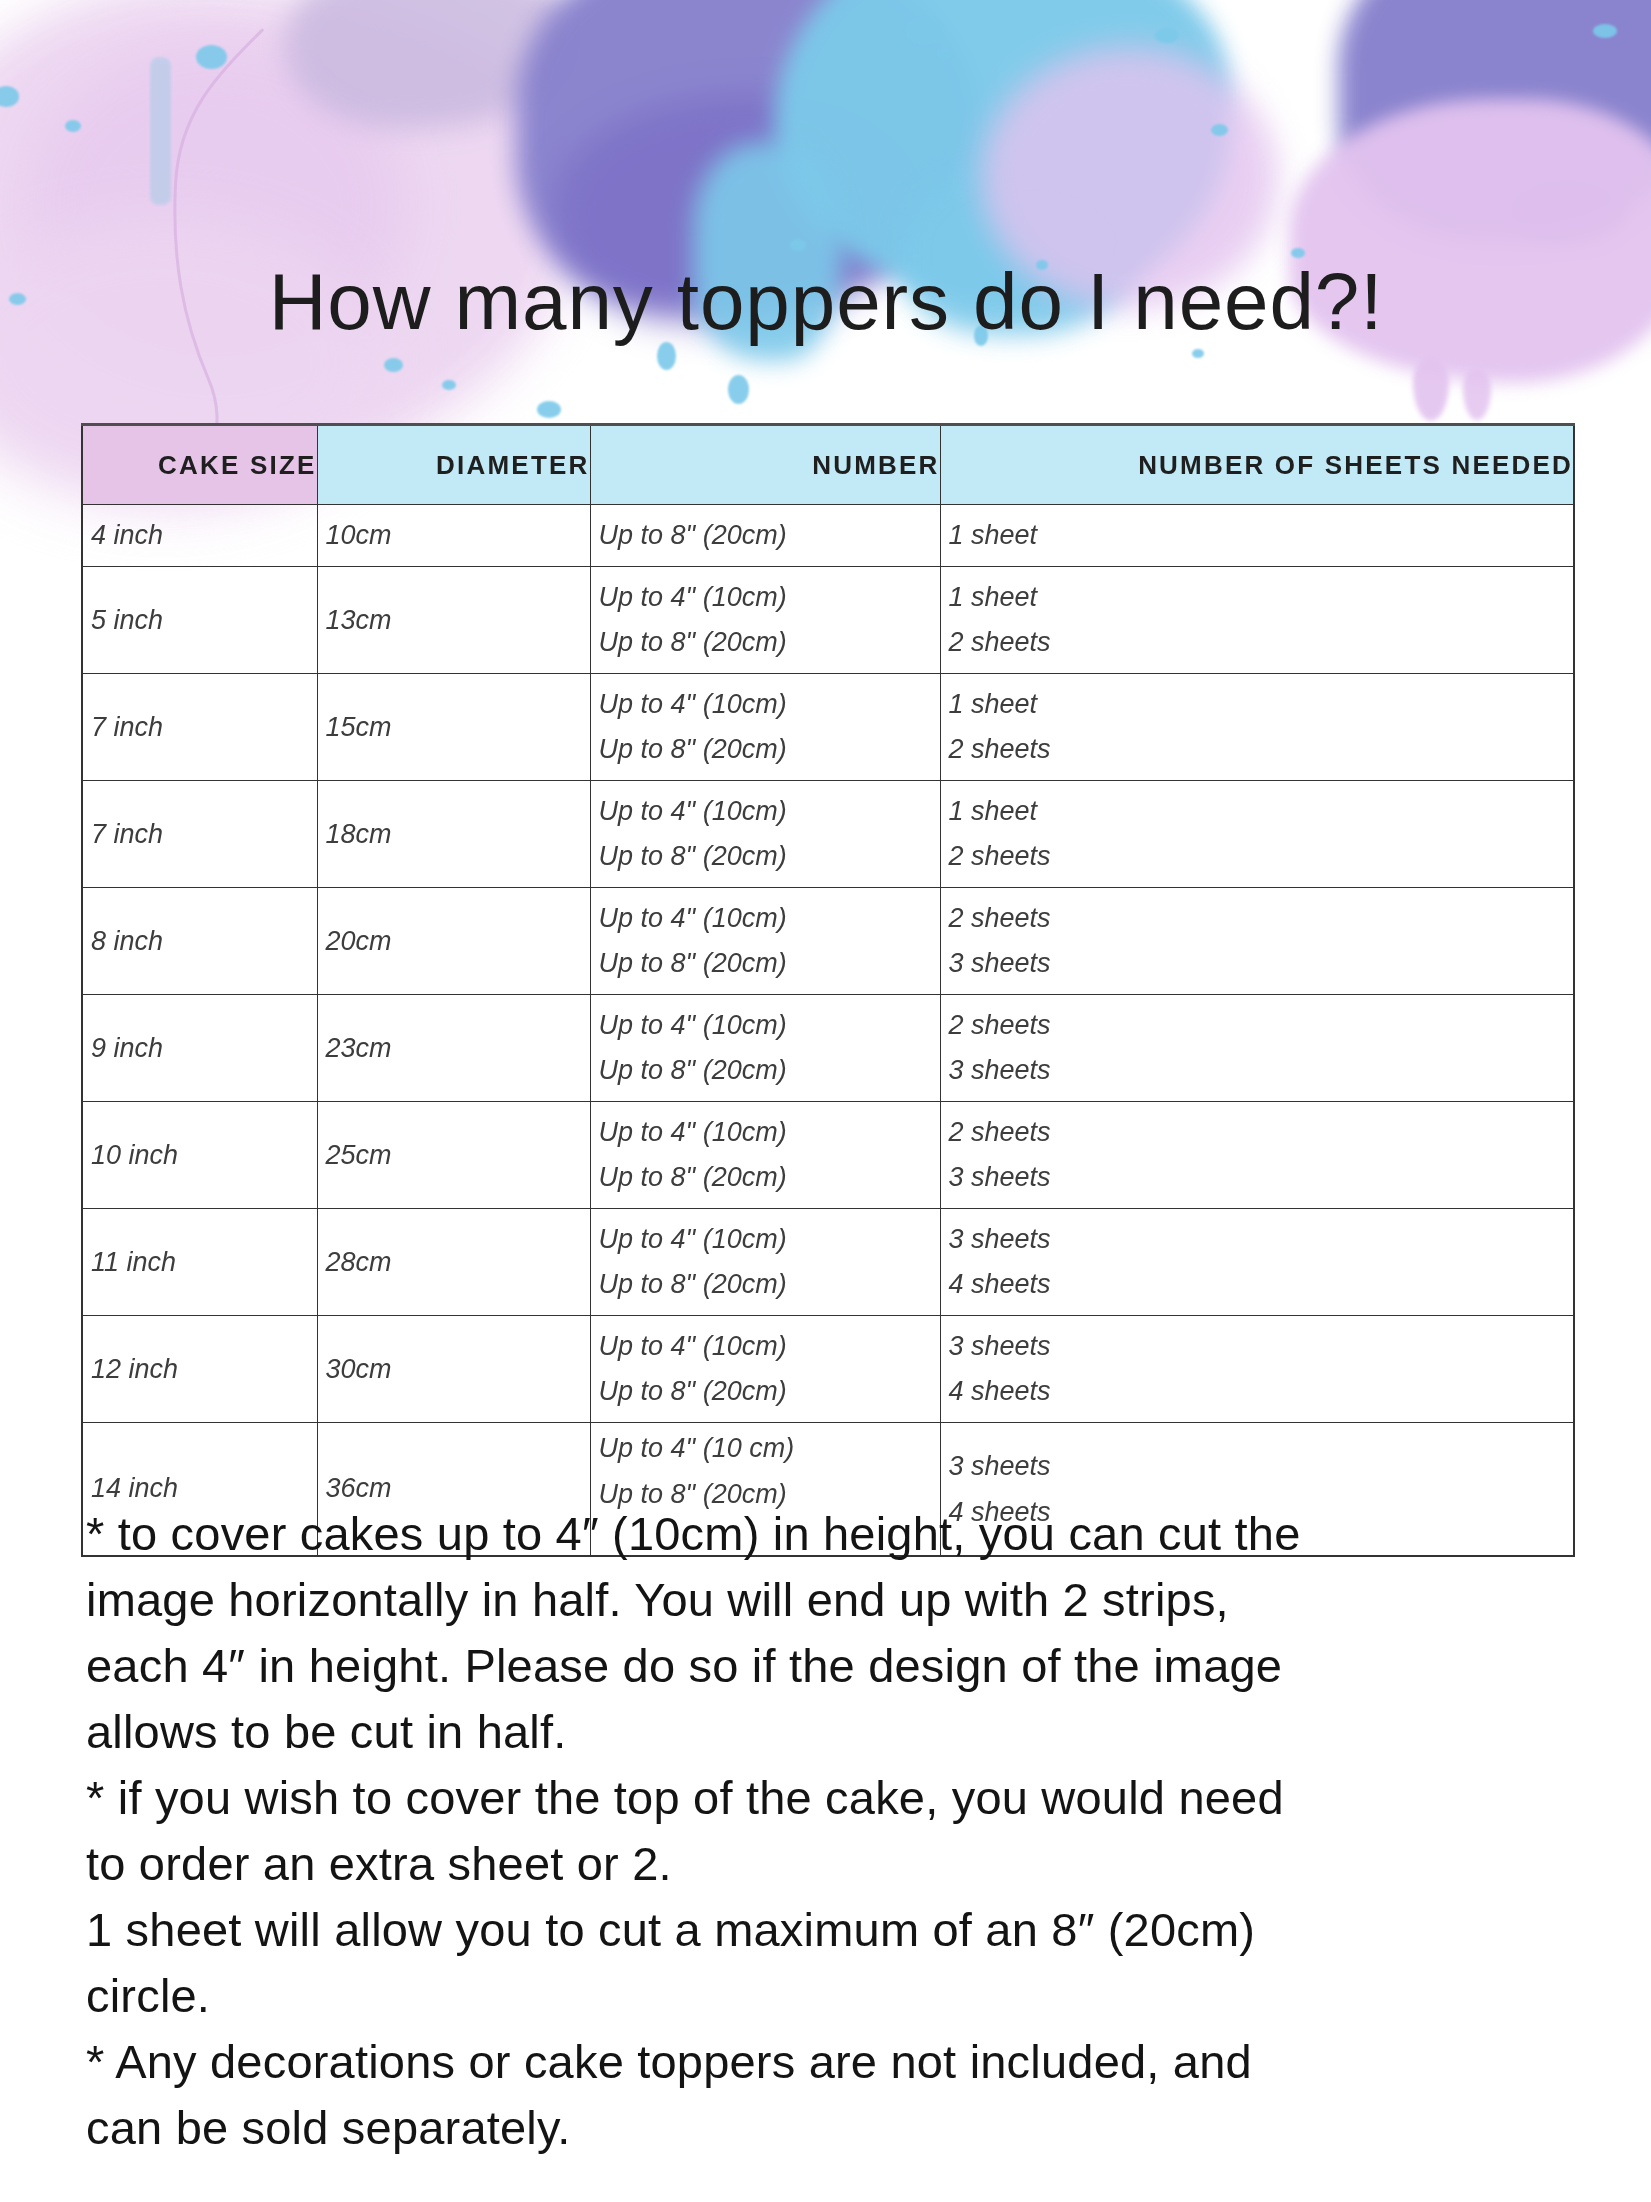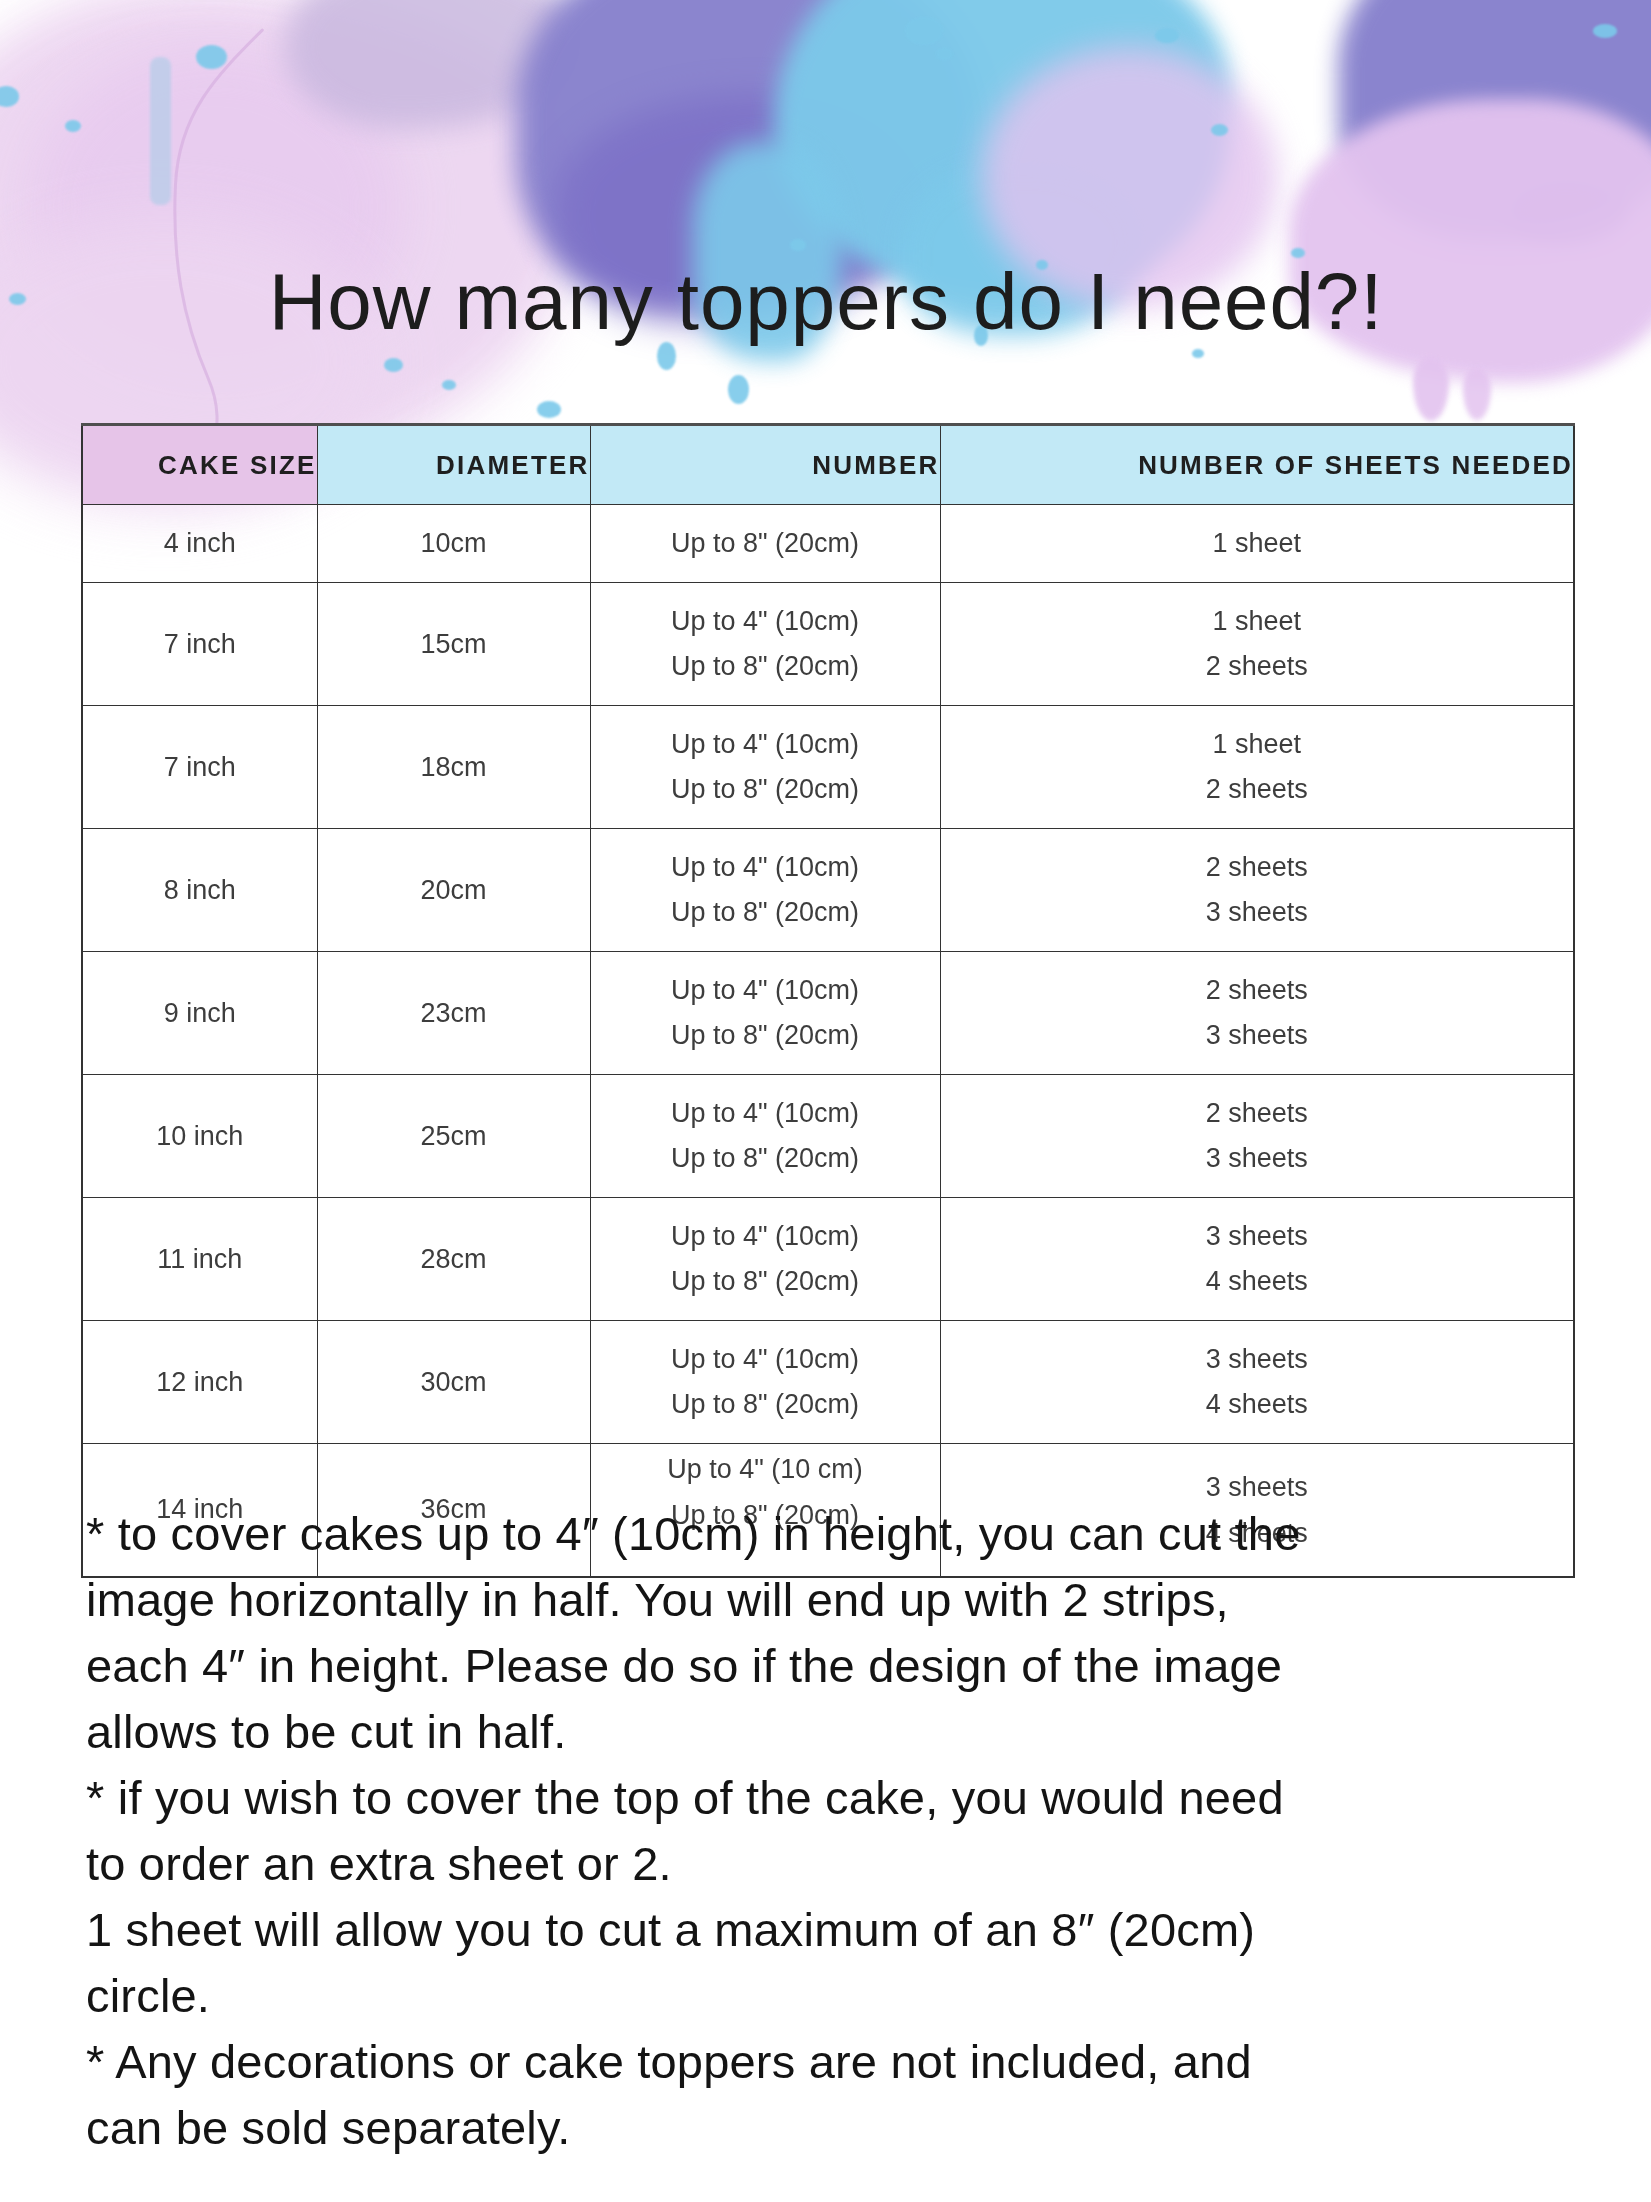--- a/index.html
+++ b/index.html
@@ -61,21 +61,21 @@
   table.sheets{border:2.6px solid var(--border);border-top:3.4px solid #4f4f4f;}
   thead tr{height:80px;}
   thead th{
     font-size:26px;font-weight:bold;letter-spacing:2.2px;color:#1f1f1f;
     background:var(--header-blue);border-bottom:3.4px solid #2e2e2e;text-align:right;
   }
   thead th.pink{background:var(--header-pink);}
   tbody tr{height:89px;}
   tbody tr.single{height:62px;}
   tbody tr.tall{height:133px;}
-  tbody td{text-align:center;vertical-align:middle;padding:16px;}
+  tbody td{text-align:left;vertical-align:middle;padding:8px;font-style:italic;}
   td .line{line-height:45px;}
   tr.tall td[data-cell="heights"]{vertical-align:top;padding-top:1.7px;}
   tr.tall td .line{line-height:46px;}
 
   
   .notes{
     position:absolute;top:1501px;left:86px;width:1239px;
     font-size:47px;line-height:66px;color:var(--note-text);letter-spacing:0.2px;
   }
   .notes p{margin:0;}
@@ -148,20 +148,32 @@
     <td data-cell="size">4 inch</td>
     <td data-cell="diameter">10cm</td>
     <td data-cell="heights">
           <div class="line">Up to 8" (20cm)</div>
         </td>
     <td data-cell="sheets">
           <div class="line">1 sheet</div>
         </td>
   </tr>
       <tr>
+    <td data-cell="size">5 inch</td>
+    <td data-cell="diameter">13cm</td>
+    <td data-cell="heights">
+          <div class="line">Up to 4" (10cm)</div>
+          <div class="line">Up to 8" (20cm)</div>
+        </td>
+    <td data-cell="sheets">
+          <div class="line">1 sheet</div>
+          <div class="line">2 sheets</div>
+        </td>
+  </tr>
+      <tr>
     <td data-cell="size">7 inch</td>
     <td data-cell="diameter">15cm</td>
     <td data-cell="heights">
           <div class="line">Up to 4" (10cm)</div>
           <div class="line">Up to 8" (20cm)</div>
         </td>
     <td data-cell="sheets">
           <div class="line">1 sheet</div>
           <div class="line">2 sheets</div>
         </td>

